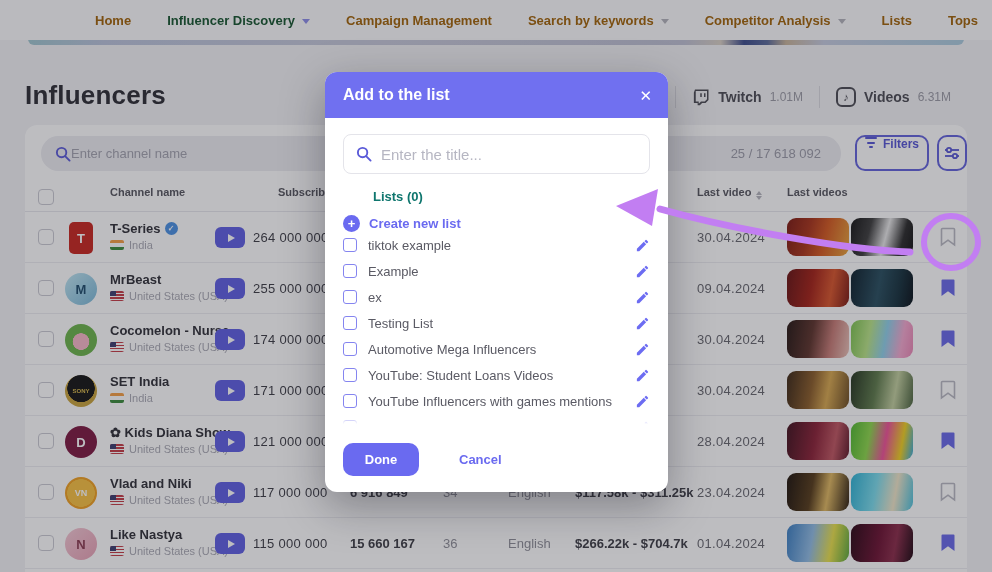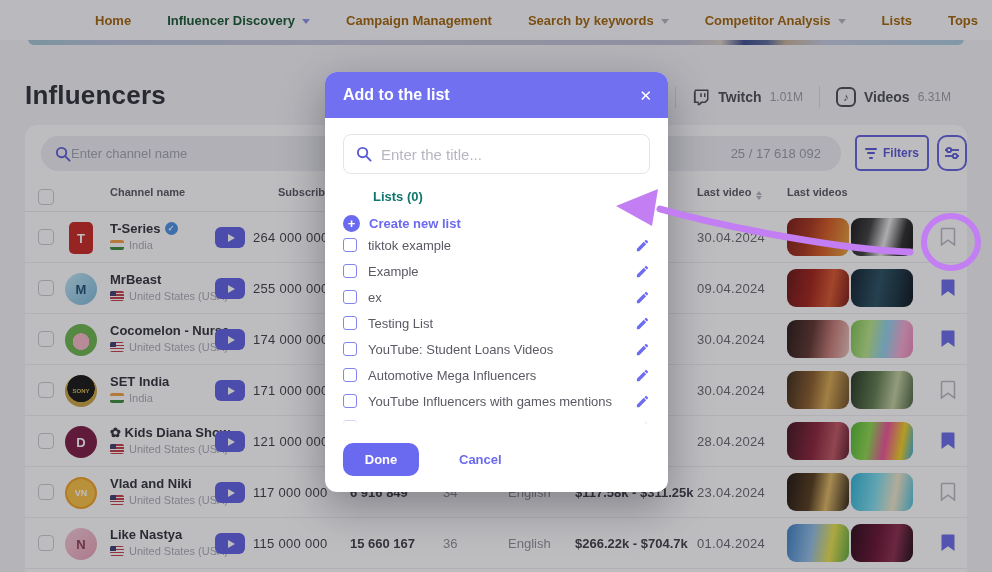--- a/index.html
+++ b/index.html
@@ -29,21 +29,21 @@
   .ig-icon::after { content:""; position:absolute; left:3px; top:3px; width:8px; height:8px; border:2px solid #4a4a52; border-radius:50%; }
   .tiktok-icon { width:20px; height:20px; border:2px solid #4a4a52; border-radius:6px; display:flex; align-items:center; justify-content:center; font-size:11px; font-weight:700; color:#4a4a52; }
 
   
   .card { position:absolute; left:25px; top:125px; width:942px; height:447px; background:#fff; border-radius:12px 12px 0 0; z-index:1; }
   .search-area { position:relative; height:57px; }
   .search-pill { position:absolute; left:16px; top:11px; width:800px; height:35px; background:#ececf1; border-radius:18px; display:flex; align-items:center; padding:0 20px 0 14px; }
   .search-pill input { flex:1; border:none; background:transparent; outline:none; font-size:13px; color:#44444c; font-family:"Liberation Sans",sans-serif; }
   .search-pill input::placeholder { color:#a2a2ae; }
   .result-count { font-size:13px; color:#9a9aa6; white-space:nowrap; }
-  .btn-filters { position:absolute; left:830px; top:10px; height:36px; width:74px; border:2px solid #6262dc; border-radius:5px; display:flex; align-items:center; justify-content:center; gap:6px; cursor:pointer; background:#fff; }
+  .btn-filters { position:absolute; left:830px; top:10px; height:36px; width:74px; border:2px solid #6262dc; border-radius:10px; display:flex; justify-content:center; gap:6px; cursor:pointer; background:#fff; }
   .btn-filters span { font-size:12px; font-weight:700; color:#5555d4; }
   .funnel { display:flex; flex-direction:column; gap:2.5px; align-items:center; }
   .funnel i { display:block; height:2px; background:#5555d4; border-radius:1px; }
   .funnel i:nth-child(1){width:12px;} .funnel i:nth-child(2){width:8px;} .funnel i:nth-child(3){width:4px;}
   .btn-columns { position:absolute; left:912px; top:10px; height:36px; width:30px; border:2px solid #6262dc; border-radius:10px; display:flex; align-items:center; justify-content:center; cursor:pointer; background:#fff; }
 
   .thead { position:relative; height:30px; border-bottom:1px solid #e7e7ec; }
   .th { position:absolute; top:4px; font-size:11px; font-weight:700; color:#55555e; }
   .sortglyph { display:inline-flex; flex-direction:column; gap:1px; margin-left:5px; vertical-align:1px; }
   .sortglyph i { width:0; height:0; border-left:3.5px solid transparent; border-right:3.5px solid transparent; }
@@ -449,28 +449,28 @@
         </div>
         <div class="mrow">
           <span class="mcb"></span>
           <span class="mlabel">Testing List</span>
           <svg class="pencil" viewBox="0 0 24 24">
               <path d="M3 17.25V21h3.75L17.8 9.94l-3.75-3.75L3 17.25zM20.7 7.04a1 1 0 0 0 0-1.41l-2.34-2.34a1 1 0 0 0-1.41 0l-1.83 1.83 3.75 3.75 1.83-1.83z" fill="#6c6cf2"></path>
             </svg>
         </div>
         <div class="mrow">
           <span class="mcb"></span>
+          <span class="mlabel">Automotive Mega Influencers</span>
+          <svg class="pencil" viewBox="0 0 24 24">
+              <path d="M3 17.25V21h3.75L17.8 9.94l-3.75-3.75L3 17.25zM20.7 7.04a1 1 0 0 0 0-1.41l-2.34-2.34a1 1 0 0 0-1.41 0l-1.83 1.83 3.75 3.75 1.83-1.83z" fill="#6c6cf2"></path>
+            </svg>
+        </div>
+        <div class="mrow">
+          <span class="mcb"></span>
           <span class="mlabel">YouTube: Student Loans Videos</span>
-          <svg class="pencil" viewBox="0 0 24 24">
-              <path d="M3 17.25V21h3.75L17.8 9.94l-3.75-3.75L3 17.25zM20.7 7.04a1 1 0 0 0 0-1.41l-2.34-2.34a1 1 0 0 0-1.41 0l-1.83 1.83 3.75 3.75 1.83-1.83z" fill="#6c6cf2"></path>
-            </svg>
-        </div>
-        <div class="mrow">
-          <span class="mcb"></span>
-          <span class="mlabel">Automotive Mega Influencers</span>
           <svg class="pencil" viewBox="0 0 24 24">
               <path d="M3 17.25V21h3.75L17.8 9.94l-3.75-3.75L3 17.25zM20.7 7.04a1 1 0 0 0 0-1.41l-2.34-2.34a1 1 0 0 0-1.41 0l-1.83 1.83 3.75 3.75 1.83-1.83z" fill="#6c6cf2"></path>
             </svg>
         </div>
         <div class="mrow">
           <span class="mcb"></span>
           <span class="mlabel">YouTube Influencers with games mentions</span>
           <svg class="pencil" viewBox="0 0 24 24">
               <path d="M3 17.25V21h3.75L17.8 9.94l-3.75-3.75L3 17.25zM20.7 7.04a1 1 0 0 0 0-1.41l-2.34-2.34a1 1 0 0 0-1.41 0l-1.83 1.83 3.75 3.75 1.83-1.83z" fill="#6c6cf2"></path>
             </svg>

